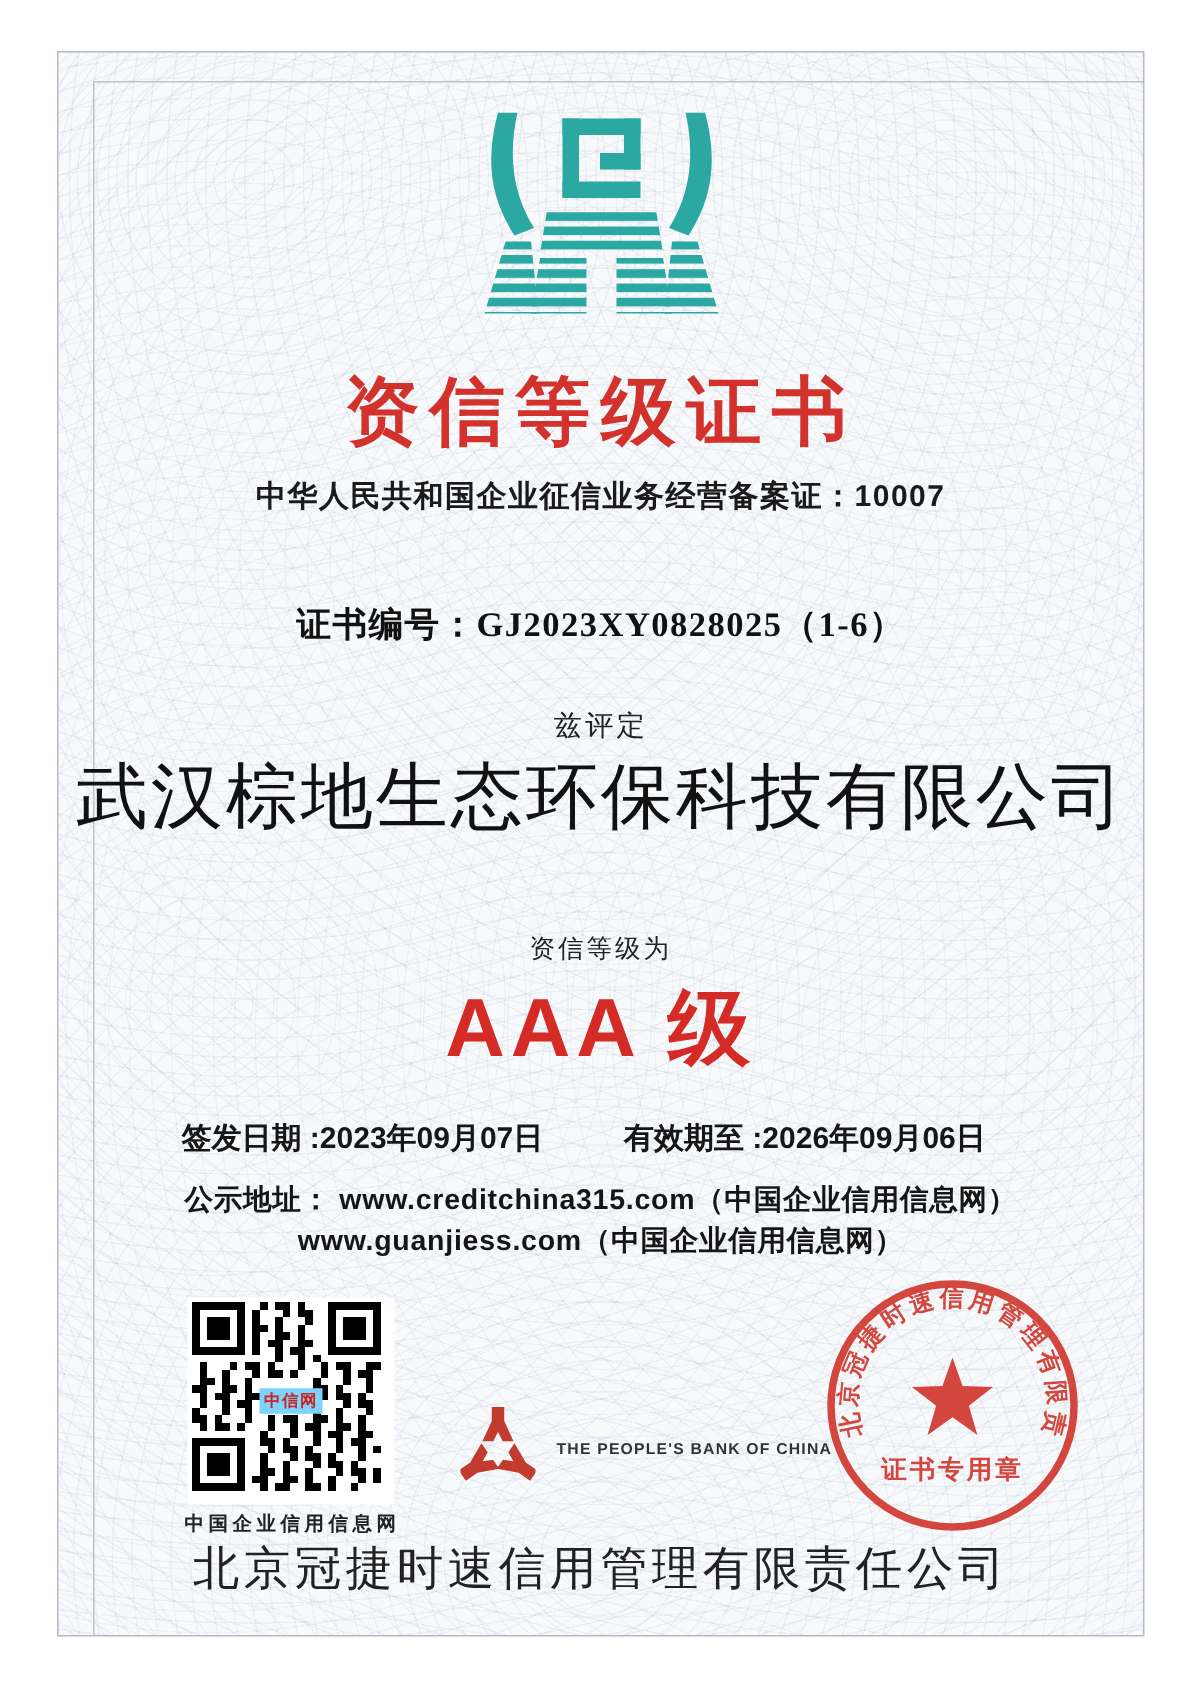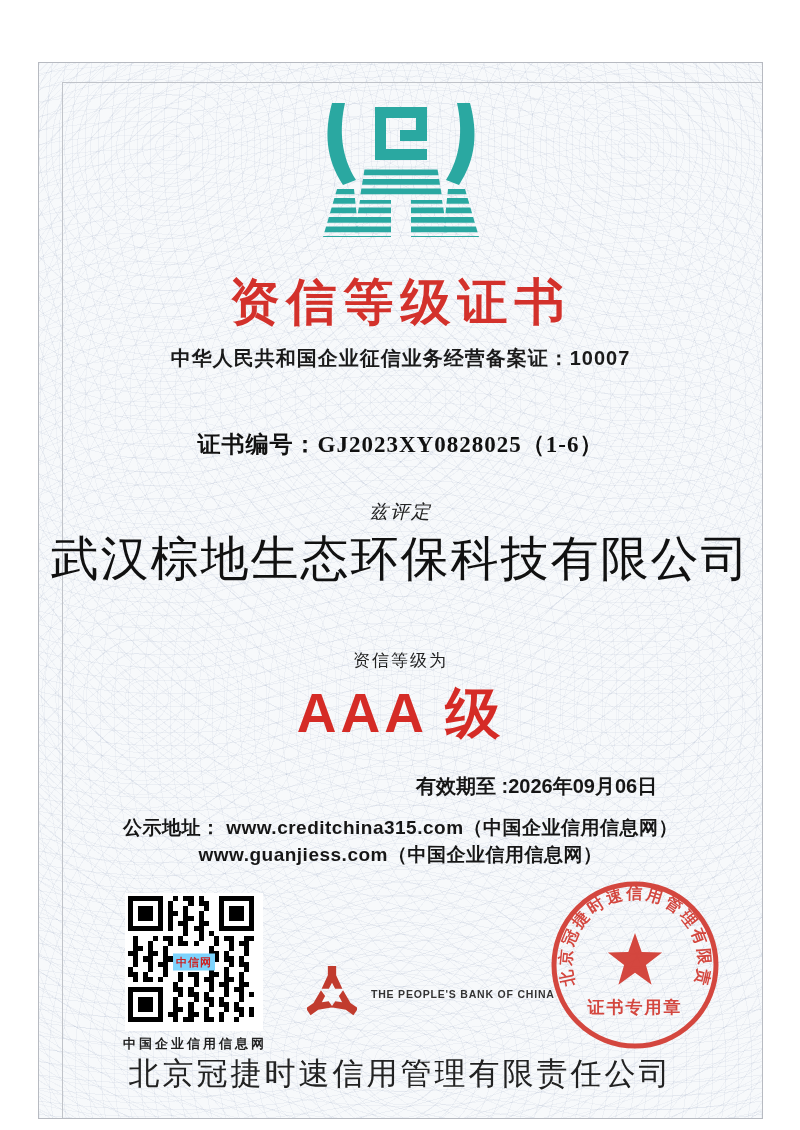--- a/index.html
+++ b/index.html
@@ -14,39 +14,38 @@
     border:1px solid #b7bac1;
     background-color:#f7f9fb;
     background-image:
       repeating-radial-gradient(circle at 18% 8%,  rgba(96,116,158,.075) 0 1px, transparent 1px 13px),
       repeating-radial-gradient(circle at 82% 8%,  rgba(96,116,158,.075) 0 1px, transparent 1px 13px),
       repeating-radial-gradient(circle at 50% 32%, rgba(96,116,158,.06)  0 1px, transparent 1px 15px),
       repeating-radial-gradient(circle at 14% 60%, rgba(96,116,158,.06)  0 1px, transparent 1px 14px),
       repeating-radial-gradient(circle at 86% 62%, rgba(96,116,158,.06)  0 1px, transparent 1px 14px),
       repeating-radial-gradient(circle at 50% 95%, rgba(96,116,158,.065) 0 1px, transparent 1px 13px);
     overflow:hidden;
-    margin-top:28px;
   }
   
   .sheet-edge{
     position:absolute;left:23px;top:19px;right:-2px;bottom:-2px;
     border-top:1px solid #c0c3c9;border-left:1px solid #c0c3c9;
     pointer-events:none;
   }
   .abs{position:absolute;}
   .ctr{left:0;width:723px;text-align:center;}
   
   .title{
     top:206px;font-size:50px;font-weight:bold;color:#d3312b;
     letter-spacing:7px;font-family:"Liberation Sans",sans-serif;
   }
   .subtitle{top:282px;font-size:20px;font-weight:bold;color:#1a1a1a;letter-spacing:1px;}
   .certno{top:366px;font-size:23px;font-weight:bold;color:#111;
     font-family:"Liberation Serif",serif;letter-spacing:1px;}
-  .assess{top:436px;font-size:19px;color:#222;font-family:"Liberation Serif",serif;letter-spacing:2px;font-style:italic;}
+  .assess{top:436px;font-size:19px;color:#222;font-family:"Liberation Serif",serif;letter-spacing:2px;}
   .company{top:464px;font-size:48px;color:#111;font-family:"Liberation Serif",serif;letter-spacing:2px;}
   .rating-label{top:586px;font-size:17px;font-weight:400;color:#222;letter-spacing:2px;}
   .rating{top:614px;font-size:55px;font-weight:bold;color:#d52b26;letter-spacing:4px;}
   .dates{top:710px;font-size:20px;font-weight:bold;color:#161616;}
   .date-issue{left:82px;}
   .date-valid{left:377px;}
   .urls{font-size:19px;font-weight:bold;color:#161616;letter-spacing:.5px;}
   .url1{top:752px;}
   .url2{top:779px;}
   .regulator{top:853px;left:252px;width:260px;text-align:center;
@@ -106,20 +105,21 @@
   </div>
 
   <div class="abs ctr title">资信等级证书</div>
   <div class="abs ctr subtitle">中华人民共和国企业征信业务经营备案证：10007</div>
   <div class="abs ctr certno">证书编号：GJ2023XY0828025（1-6）</div>
   <div class="abs ctr assess">兹评定</div>
   <div class="abs ctr company">武汉棕地生态环保科技有限公司</div>
   <div class="abs ctr rating-label">资信等级为</div>
   <div class="abs ctr rating">AAA 级</div>
 
+  <div class="abs dates date-issue">签发日期 :2023年09月07日</div>
   <div class="abs dates date-valid">有效期至 :2026年09月06日</div>
 
   <div class="abs ctr urls url1">公示地址： www.creditchina315.com（中国企业信用信息网）</div>
   <div class="abs ctr urls url2">www.guanjiess.com（中国企业信用信息网）</div>
 
   <div class="abs qr-wrap">
     <svg id="qr-svg" viewBox="0 0 25 25" shape-rendering="crispEdges">
         <rect width="25" height="25" fill="#fff"></rect>
         <rect x="0" y="11" width="1" height="1" fill="#000"></rect>
         <rect x="0" y="14" width="1" height="1" fill="#000"></rect>

